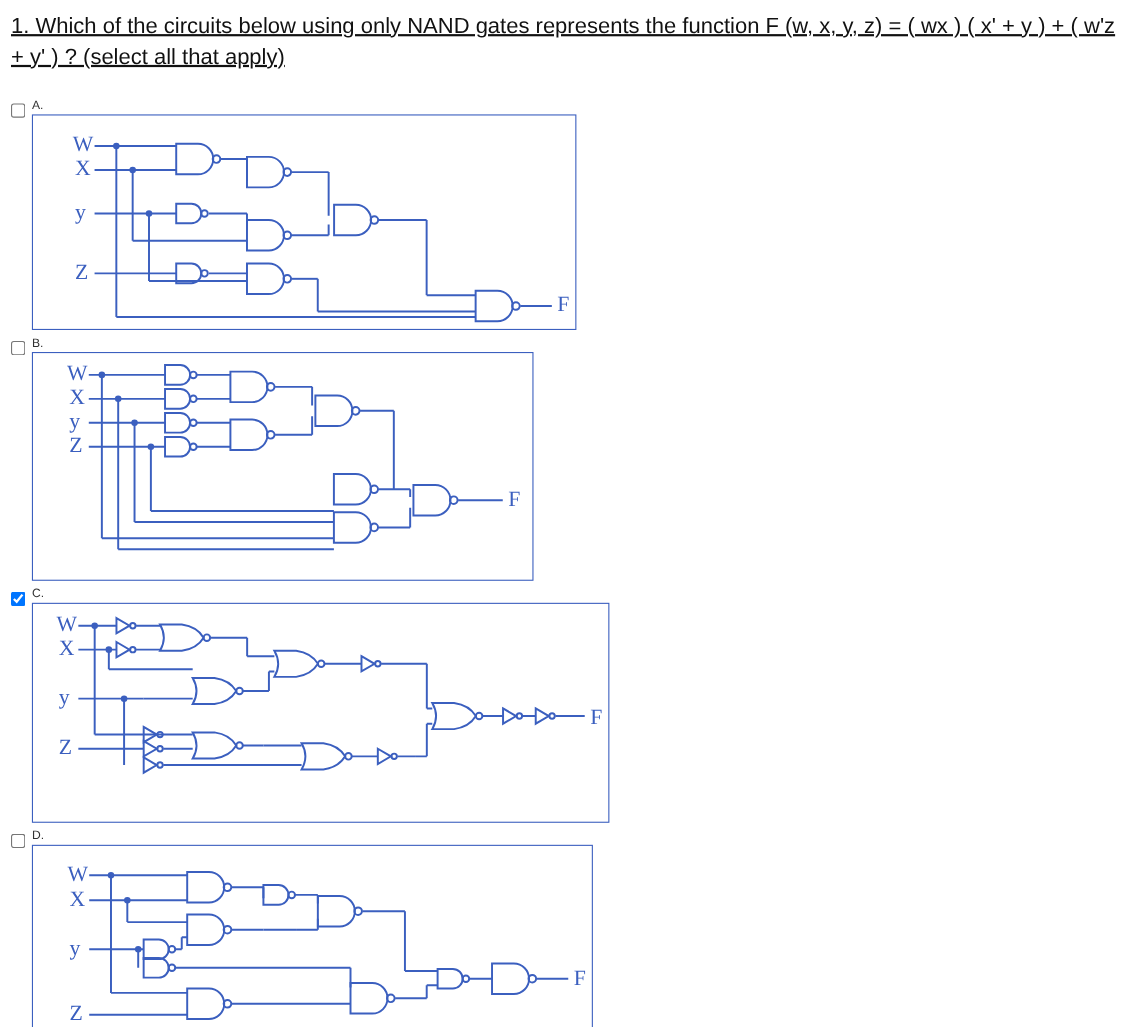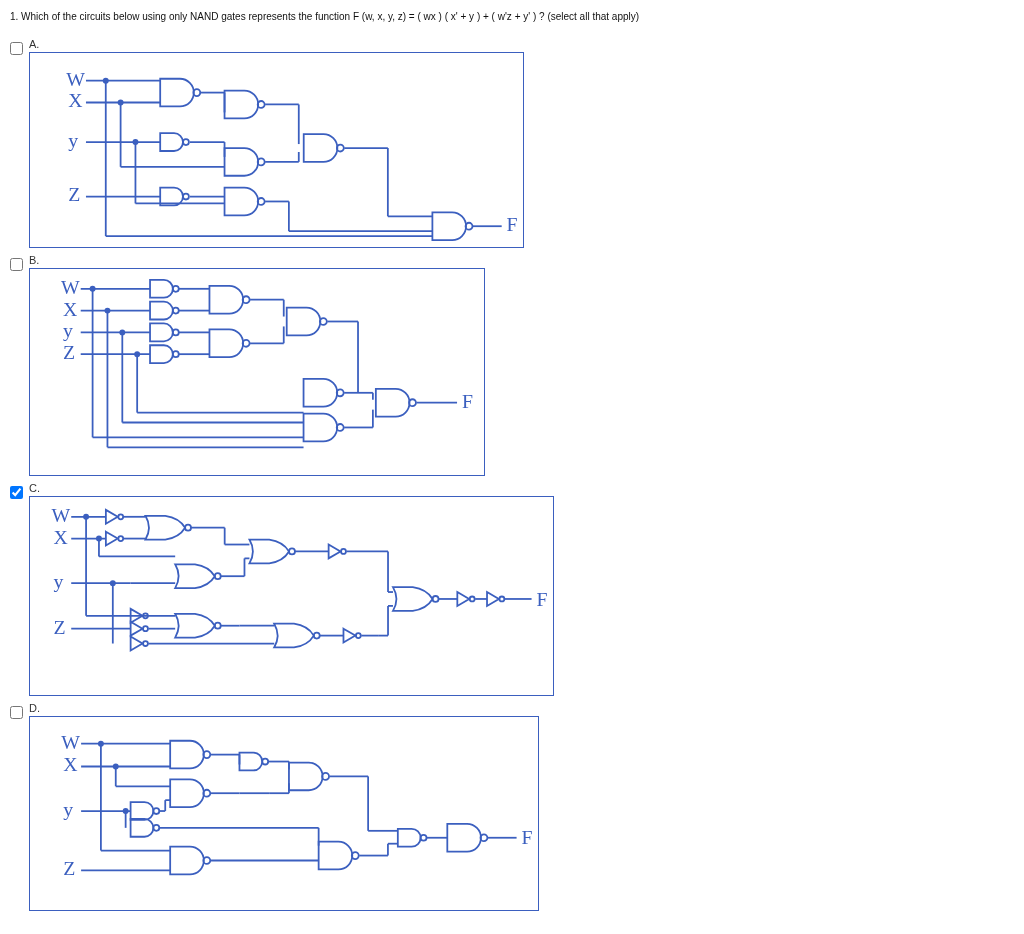--- a/index.html
+++ b/index.html
@@ -5,23 +5,24 @@
     * { box-sizing: border-box; margin: 0; padding: 0; }
     body {
       font-family: Arial, sans-serif;
       font-size: 14px;
       background: #fff;
       color: #111;
       padding: 10px;
       width: 1024px;
     }
     .question {
-      font-size: 10px;
-      margin-bottom: 14px;
+      font-size: 20px;
+      margin-bottom: 24px;
       line-height: 1.4;
+      text-decoration: underline;
     }
     .option-row {
       display: flex;
       align-items: flex-start;
       margin-bottom: 6px;
     }
     .option-checkbox {
       margin-top: 4px;
       margin-right: 6px;
     }

